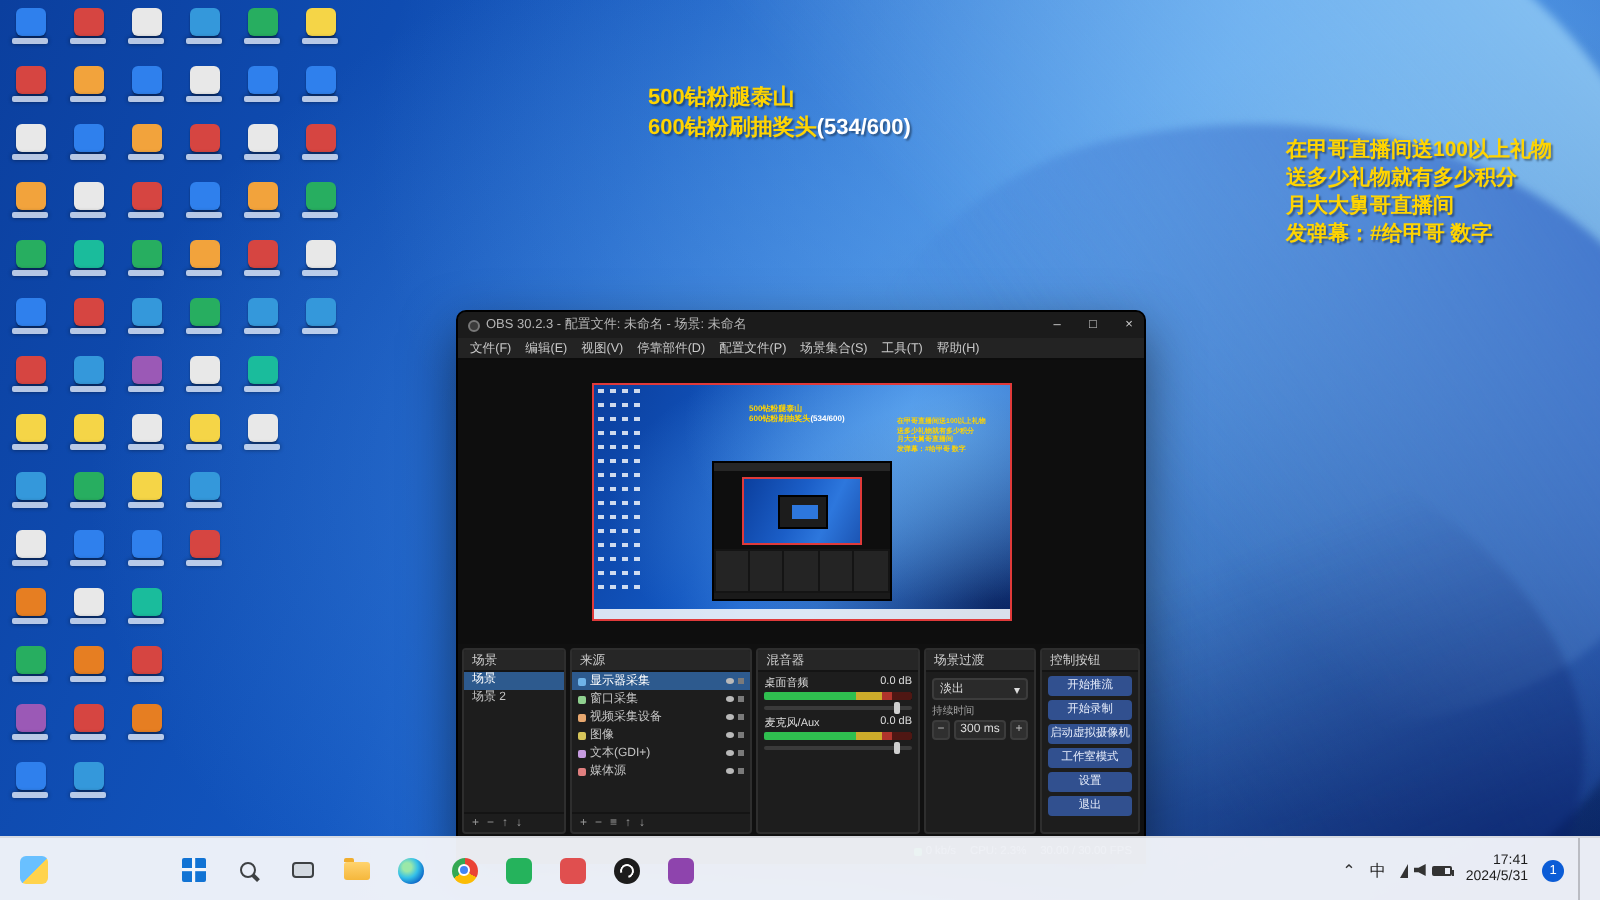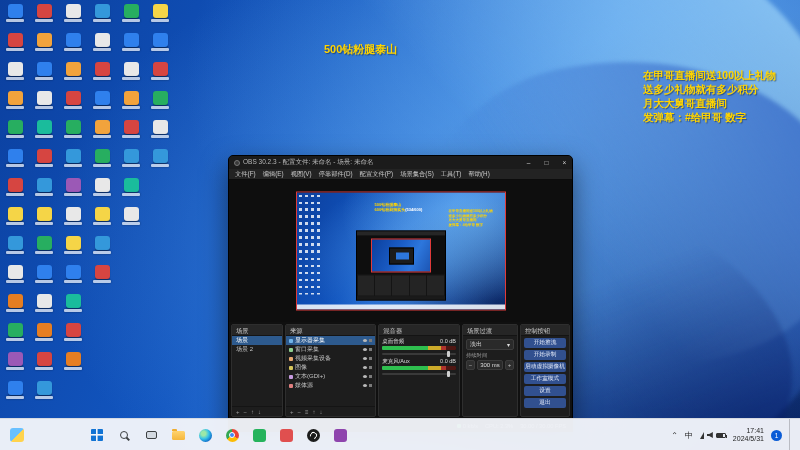--- a/index.html
+++ b/index.html
@@ -410,20 +410,21 @@
         </div>
         <div class="dicon">
           <div class="iglyph" style="background: rgb(52, 152, 219);"></div>
           <div class="ilbl"></div>
         </div>
       </div>
     </div>
 
   <div class="ov-center">
     <div>500钻粉腿泰山</div>
+    <div><span>600钻粉刷抽奖头</span><span class="wsuf">(534/600)</span></div>
   </div>
   <div class="ov-right">
     <div>在甲哥直播间送100以上礼物</div>
     <div>送多少礼物就有多少积分</div>
     <div>月大大舅哥直播间</div>
     <div>发弹幕：#给甲哥 数字</div>
   </div>
 
   <div class="obs">
     <div class="obs-titlebar">

